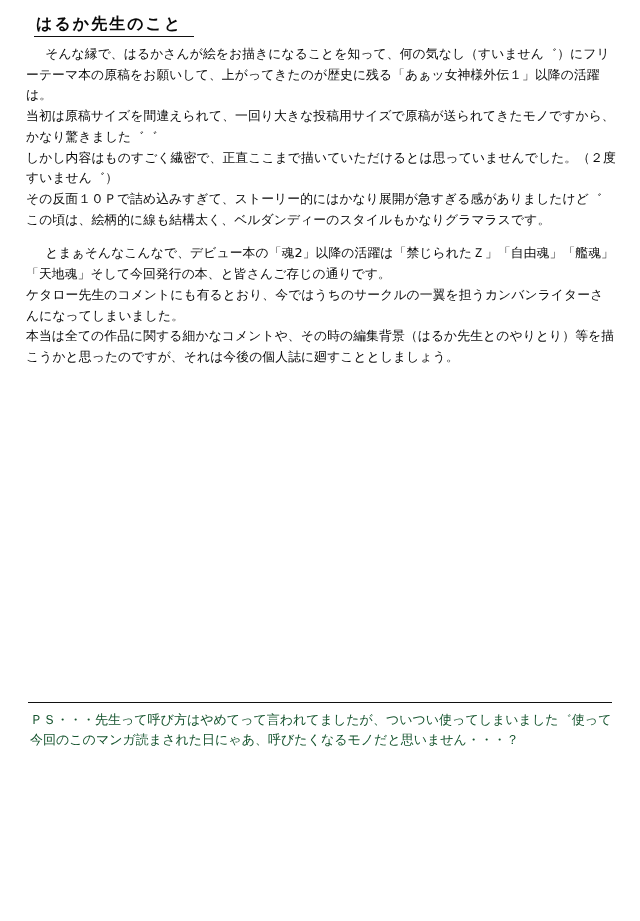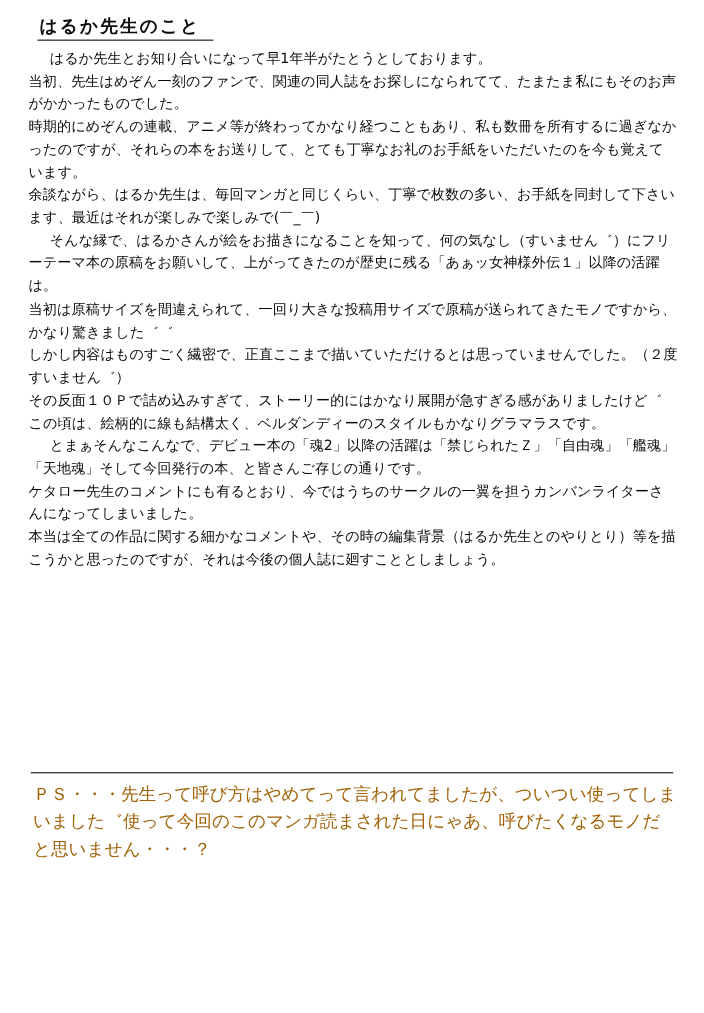--- a/index.html
+++ b/index.html
@@ -51,20 +51,21 @@
   }
   .para {
     margin: 0 0 0 0;
     white-space: pre-wrap;
     word-break: break-all;
   }
   .para + .para {
     margin-top: 0px;
   }
   .para.gap {
+    margin-top: 13px;
   }
   .indent {
     text-indent: 1.5em;
   }
   .date-row {
     position: absolute;
     left: 36px;
     top: 672px;
     width: 576px;
     display: flex;
@@ -81,41 +82,37 @@
     top: 702px;
     width: 584px;
     height: 1px;
     background: #111;
   }
   .ps {
     position: absolute;
     left: 30px;
     top: 710px;
     width: 586px;
-    font-size: 16px;
+    font-size: 13px;
     line-height: 1.55;
     font-family: "DejaVu Sans", sans-serif;
-    color: #a16207;
+    color: #14532d;
     white-space: pre-wrap;
     word-break: break-all;
   }
 </style>
 </head>
 <body>
 
 <div class="page">
 
   <div class="title">はるか先生のこと</div>
   <div class="title-underline"></div>
 
   <div class="body-block">
-    <p class="para indent">はるか先生とお知り合いになって早1年半がたとうとしております。
-当初、先生はめぞん一刻のファンで、関連の同人誌をお探しになられてて、たまたま私にもそのお声がかかったものでした。
-時期的にめぞんの連載、アニメ等が終わってかなり経つこともあり、私も数冊を所有するに過ぎなかったのですが、それらの本をお送りして、とても丁寧なお礼のお手紙をいただいたのを今も覚えています。
-余談ながら、はるか先生は、毎回マンガと同じくらい、丁寧で枚数の多い、お手紙を同封して下さいます、最近はそれが楽しみで楽しみで(￣_￣)</p>
     <p class="para indent">そんな縁で、はるかさんが絵をお描きになることを知って、何の気なし（すいません゛）にフリーテーマ本の原稿をお願いして、上がってきたのが歴史に残る「あぁッ女神様外伝１」以降の活躍は。
 当初は原稿サイズを間違えられて、一回り大きな投稿用サイズで原稿が送られてきたモノですから、かなり驚きました゛゛
 しかし内容はものすごく繊密で、正直ここまで描いていただけるとは思っていませんでした。（２度すいません゛）
 その反面１０Ｐで詰め込みすぎて、ストーリー的にはかなり展開が急すぎる感がありましたけど゛
 この頃は、絵柄的に線も結構太く、ベルダンディーのスタイルもかなりグラマラスです。</p>
     <p class="para indent gap">とまぁそんなこんなで、デビュー本の「魂2」以降の活躍は「禁じられたＺ」「自由魂」「艦魂」「天地魂」そして今回発行の本、と皆さんご存じの通りです。
 ケタロー先生のコメントにも有るとおり、今ではうちのサークルの一翼を担うカンバンライターさんになってしまいました。
 本当は全ての作品に関する細かなコメントや、その時の編集背景（はるか先生とのやりとり）等を描こうかと思ったのですが、それは今後の個人誌に廻すこととしましょう。</p>
   </div>
 

